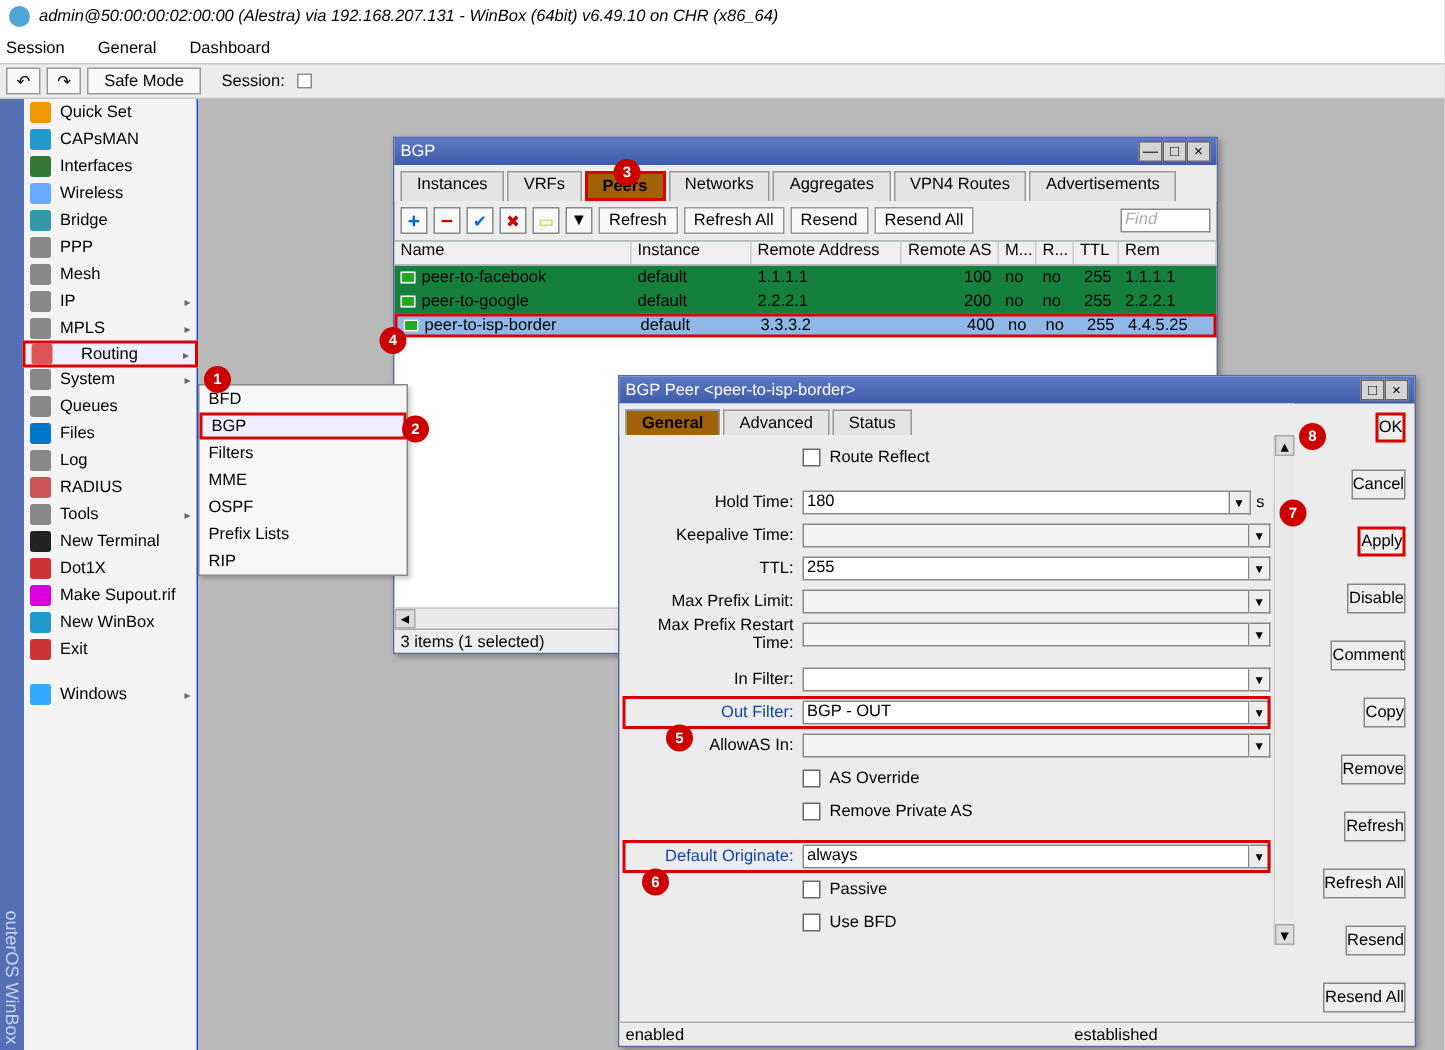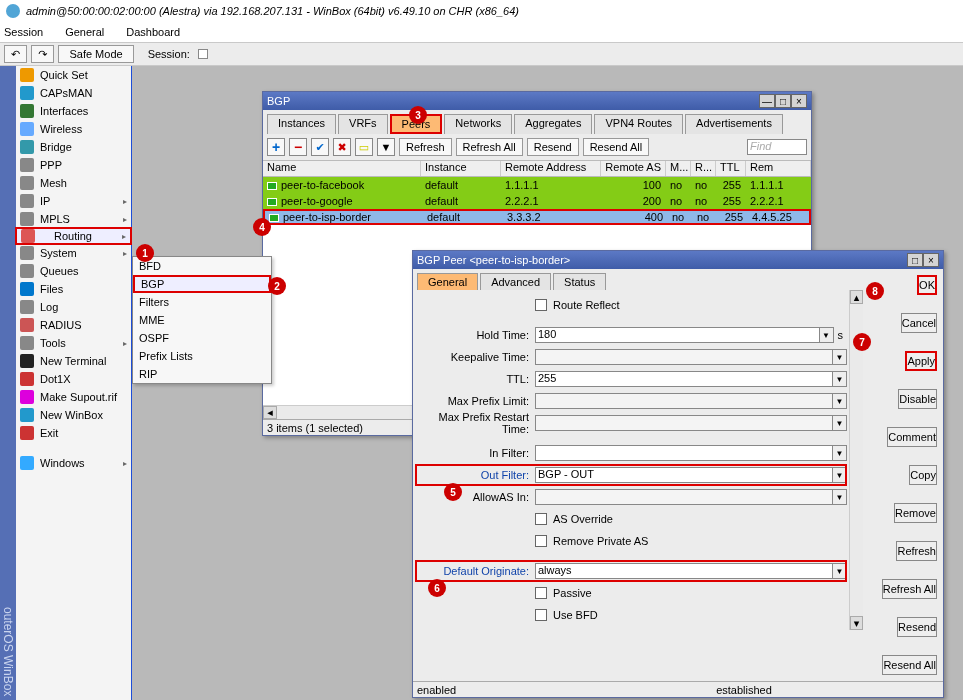--- a/index.html
+++ b/index.html
@@ -23,26 +23,26 @@
   .submenu { position:absolute; left:132px; top:255px; width:140px; background:#f7f7f7; border:1px solid #888; z-index:5; box-shadow:2px 2px 3px rgba(0,0,0,0.2);}
   .submenu .mi { height:18px; display:flex; align-items:center; padding:0 6px;}
   .submenu .mi.sel {border:2px solid #d00; background:#eef;}
   
   .win { position:absolute; background:#ececec; border:1px solid #5a6aa0; box-shadow:2px 2px 4px rgba(0,0,0,0.3);}
   .win .whead { background: linear-gradient(#5c79c5,#3f5ca8); height:18px; color:#fff; display:flex; align-items:center; padding:0 4px; font-size:11px;}
   .win .whead .wbuttons{margin-left:auto; display:flex; gap:0;}
   .wbtn{width:16px;height:14px;background:#d4d4d4;border:1px solid #666;color:#000;display:flex;align-items:center;justify-content:center;font-size:10px;}
   .tabs { display:flex; background:#ececec; padding:4px 4px 0 4px; gap:0;}
   .tab { padding:2px 10px; background:#e4e4e4; border:1px solid #999; border-bottom:none; margin-right:2px; cursor:default;}
-  .tab.active{background:#fdba74;}
+  .tab.active{background:#a16207;font-weight:bold;}
   .tab.hl{border:2px solid #d00;}
   .toolbar2{padding:4px; display:flex;align-items:center;gap:4px;border-bottom:1px solid #bbb;}
   .mini{width:18px;height:18px;border:1px solid #888;background:#f8f8f8;display:flex;align-items:center;justify-content:center;}
   .findbox{margin-left:auto;width:60px;height:16px;border:1px solid #888;background:#fff;padding:0 2px;color:#aaa;font-style:italic;}
-  .grid{background:#84cc16;}
+  .grid{background:#15803d;}
   .ghead{display:flex;background:#efefef;border-bottom:1px solid #bbb;height:16px;}
   .ghead div{border-right:1px solid #ccc;padding:0 4px;overflow:hidden;white-space:nowrap;}
   .grow{display:flex;height:16px;align-items:center;}
   .grow div{border-right:1px solid transparent;padding:0 4px;overflow:hidden;white-space:nowrap;}
   .grow.sel{background:#8fb8e8;}
   .grow.hl{border:2px solid #d00;}
   .flag{width:10px;height:8px;display:inline-block;background:#2a2;margin-right:4px;border:1px solid #fff;vertical-align:middle;}
   .statusbar{height:16px;border-top:1px solid #aaa;padding:0 4px;display:flex;align-items:center;background:#ececec;}
   .scrollbar{height:14px;background:#eaeaea;border-top:1px solid #ccc;display:flex;}
   .scrollbar .l,.scrollbar .r{width:14px;background:#ddd;border:1px solid #aaa;display:flex;align-items:center;justify-content:center;}

